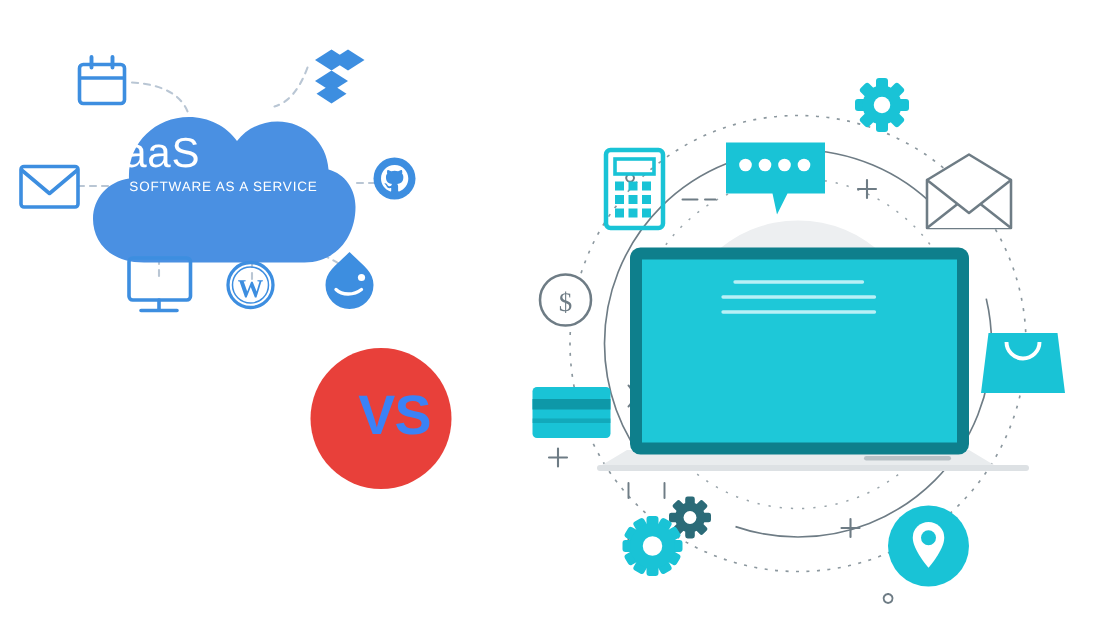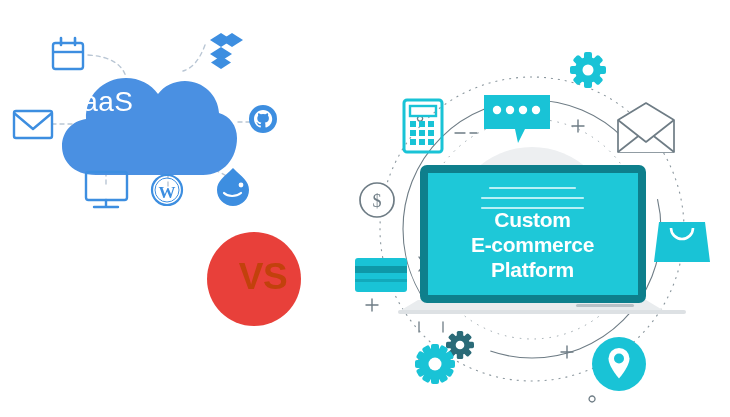--- a/index.html
+++ b/index.html
@@ -13,21 +13,21 @@
     color:#ffffff;letter-spacing:0.5px;line-height:1;
   }
   #saas-sub{
     left:63px;top:120px;width:172px;text-align:center;
     font-family:"Liberation Sans",sans-serif;font-size:9px;font-weight:400;
     color:#ffffff;letter-spacing:0.55px;line-height:1;
   }
   #vs-label{
     left:207px;top:258px;width:112px;text-align:center;
     font-family:"Liberation Sans",sans-serif;font-size:37px;font-weight:bold;
-    color:#c2410c;letter-spacing:-0.5px;line-height:1;
+    color:#3b82f6;letter-spacing:-0.5px;line-height:1;
   }
   #platform-title{
     left:430px;top:208px;width:205px;text-align:center;
     font-family:"Liberation Sans",sans-serif;font-size:21px;font-weight:bold;
     color:#ffffff;line-height:1.18;letter-spacing:-0.3px;
   }
 </style>
 </head>
 <body>
 
@@ -247,22 +247,18 @@
       <circle cx="241" cy="185" r="2.4" fill="#ffffff"></circle>
     </g>
 
     <g>
       <circle cx="254" cy="279" r="47" fill="#e8403a"></circle>
     </g>
 
   </svg>
 
   <div class="lbl" id="saas-title">SaaS</div>
+  <div class="lbl" id="saas-sub">SOFTWARE AS A SERVICE</div>
 
   <div class="lbl" id="vs-label">VS</div>
 
-  <div class="lbl" id="platform-title">
-    <div>Custom</div>
-    <div>E-commerce</div>
-    <div>Platform</div>
-  </div>
 
 </div>
 
 </body></html>

